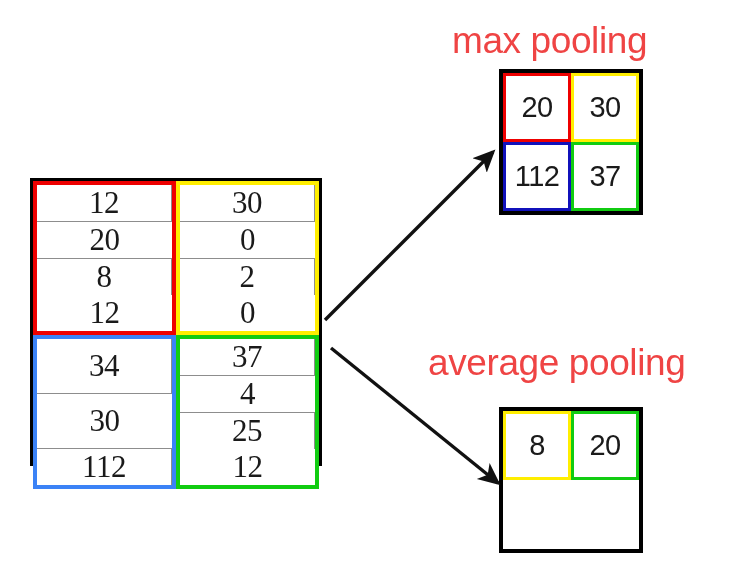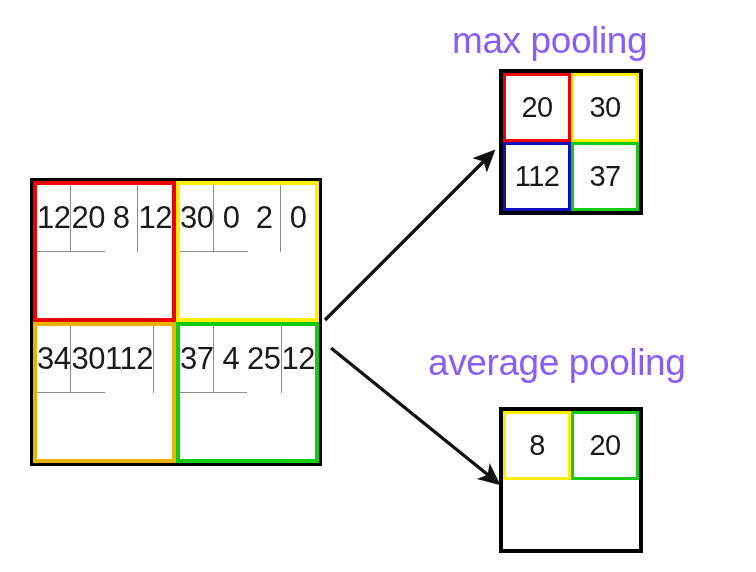--- a/index.html
+++ b/index.html
@@ -15,21 +15,21 @@
     font-family: "Liberation Sans", sans-serif;
     color: #1a1a1a;
   }
 
   
   .pool-title {
     position: absolute;
     font-size: 37px;
     font-weight: 400;
     letter-spacing: -0.4px;
-    color: #8b5cf6;
+    color: #ef4444;
     white-space: nowrap;
     line-height: 1;
   }
   #title-max      { left: 452px; top: 22px; }
   #title-average  { left: 428px; top: 344px; }
 
   
   .grid-frame {
     position: absolute;
     background: #000000;
@@ -49,27 +49,28 @@
     inset: 3px;
     display: grid;
     grid-template-columns: 1fr 1fr;
     grid-template-rows: 1fr 1fr;
     background: #ffffff;
   }
   .quad {
     position: relative;
     box-sizing: border-box;
     display: grid;
-    grid-template-columns: 1fr 1fr 1fr 1fr;
+    grid-template-columns: 1fr;
     grid-template-rows: 1fr 1fr;
     background: #ffffff;
+    font-family: Liberation Serif, serif;
   }
   .quad.q-red    { border: 4px solid #ee0000; }
   .quad.q-yellow { border: 4px solid #ffee00; }
-  .quad.q-blue   { border: 4px solid #eab308; }
+  .quad.q-blue   { border: 4px solid #3b82f6; }
   .quad.q-green  { border: 4px solid #11cc11; }
 
   .cell {
     display: flex;
     align-items: center;
     justify-content: center;
     font-size: 31px;
     color: #1a1a1a;
     box-sizing: border-box;
     background: #ffffff;

